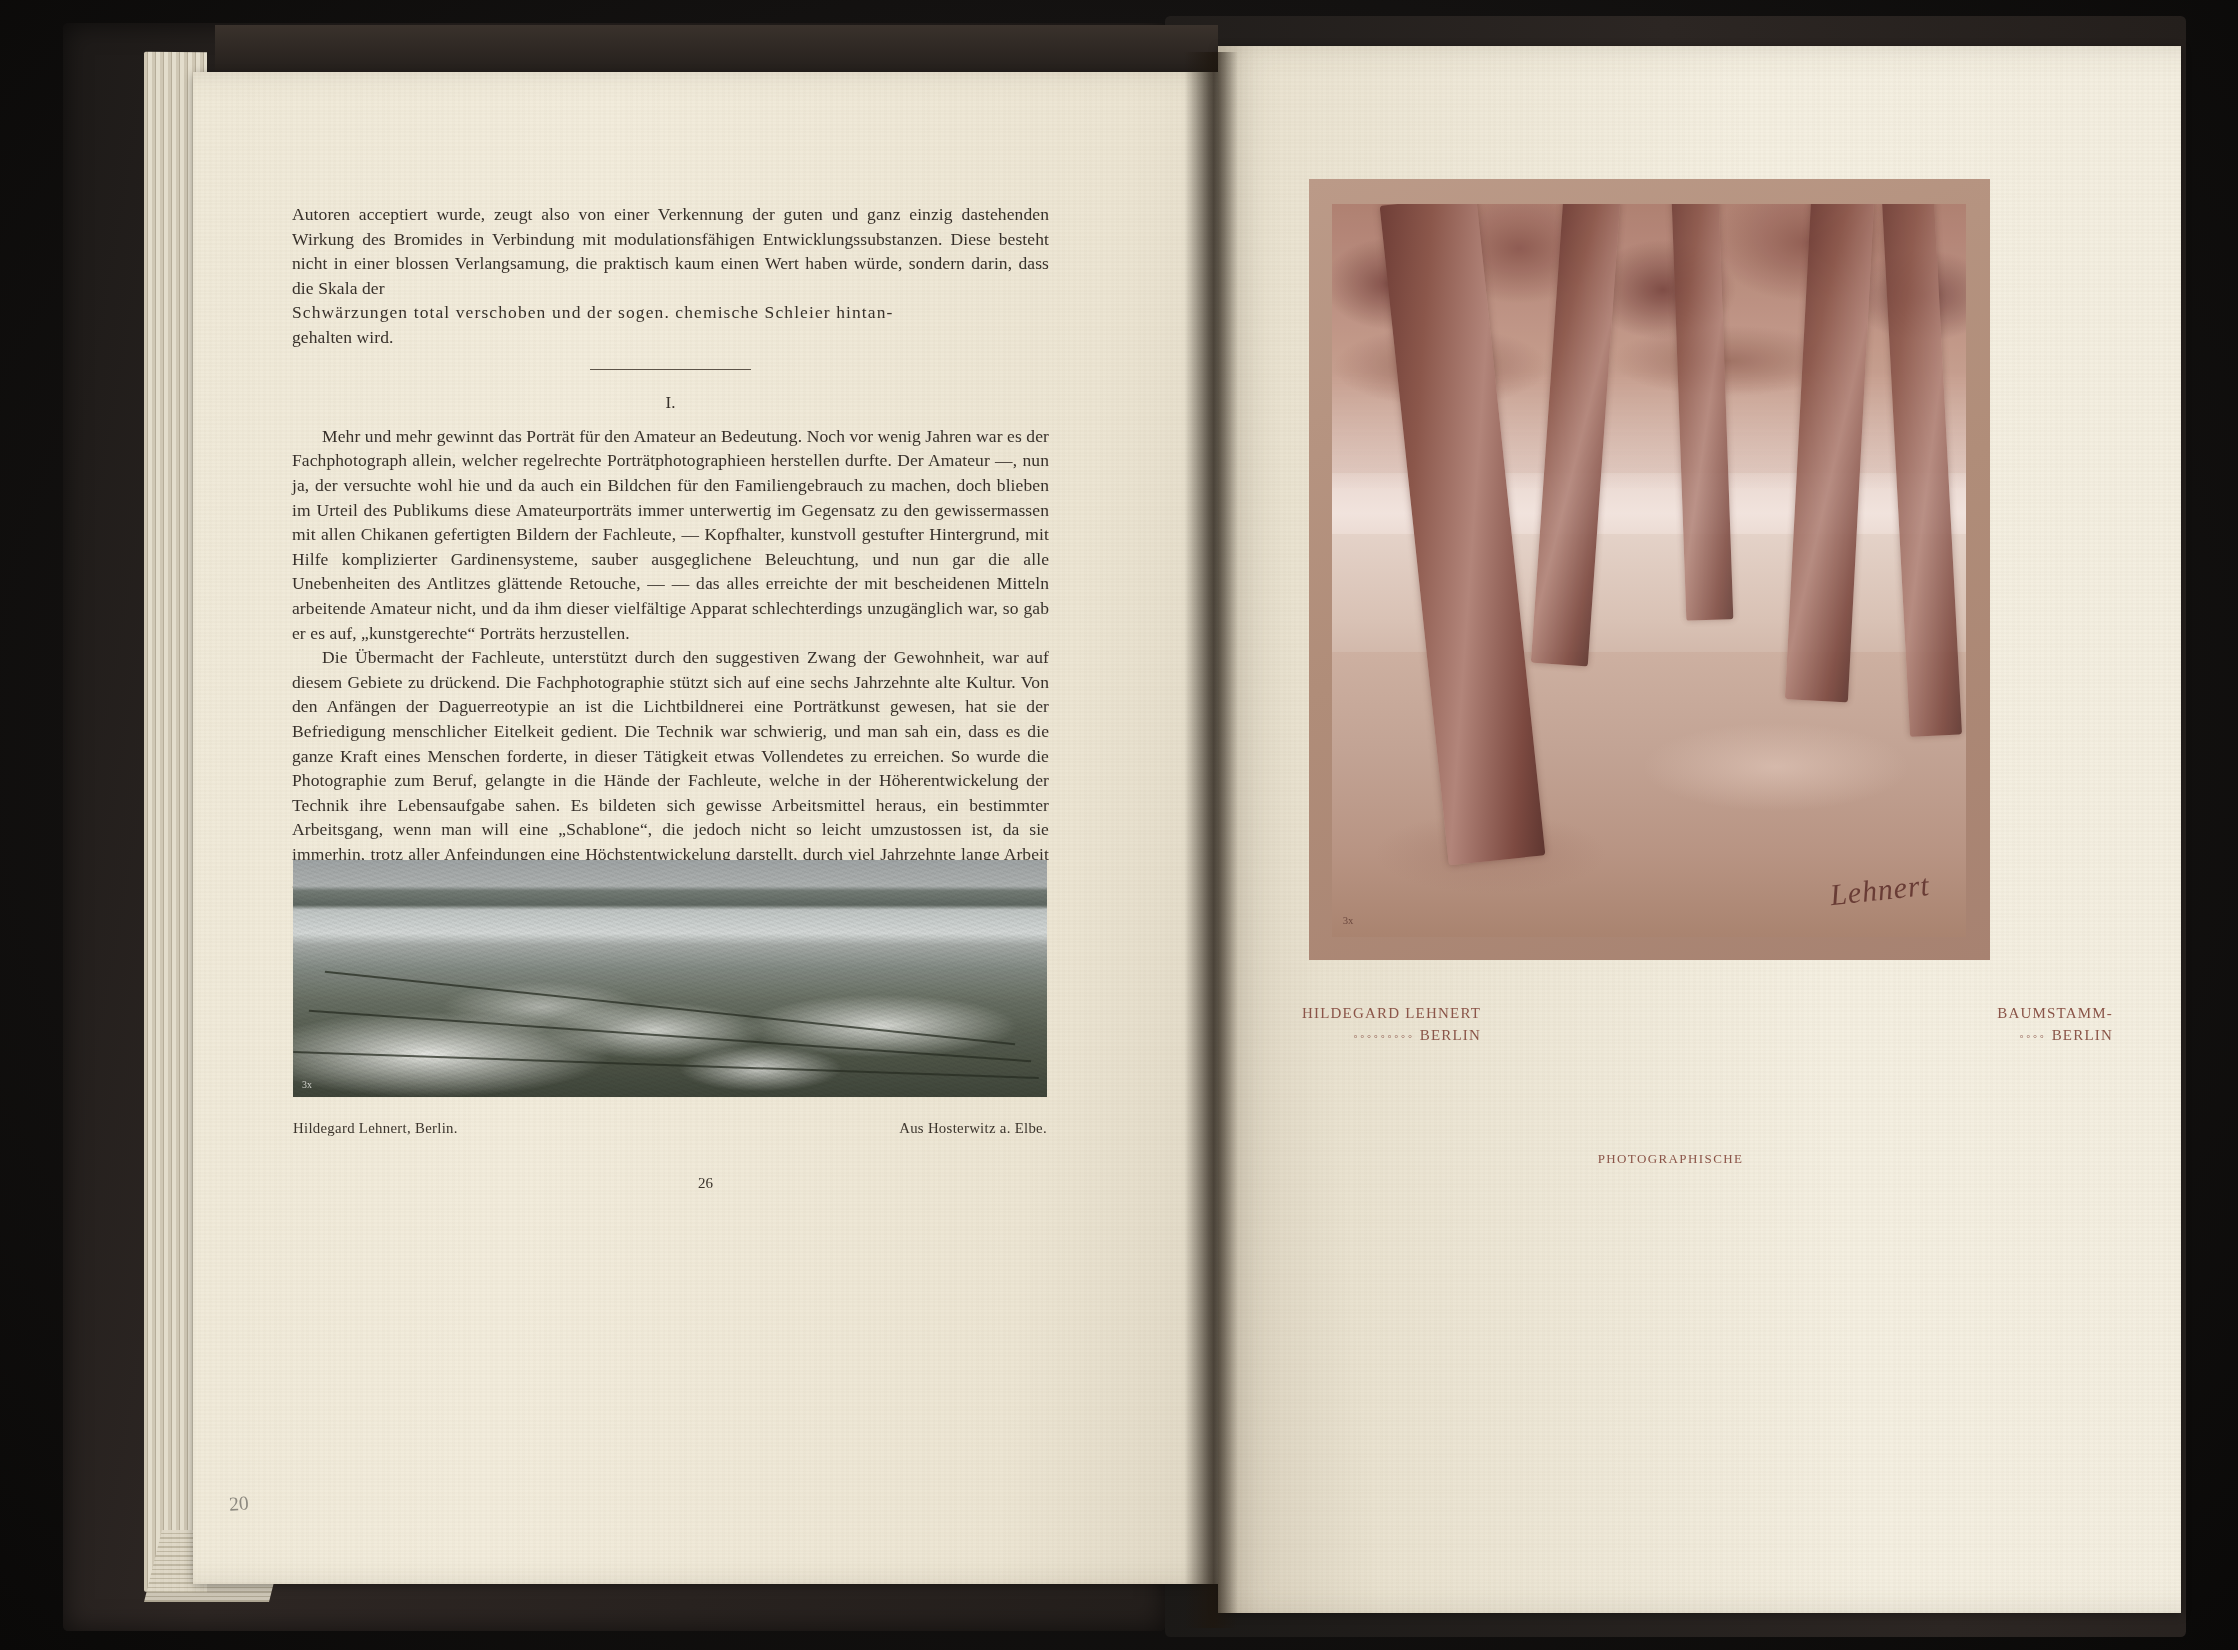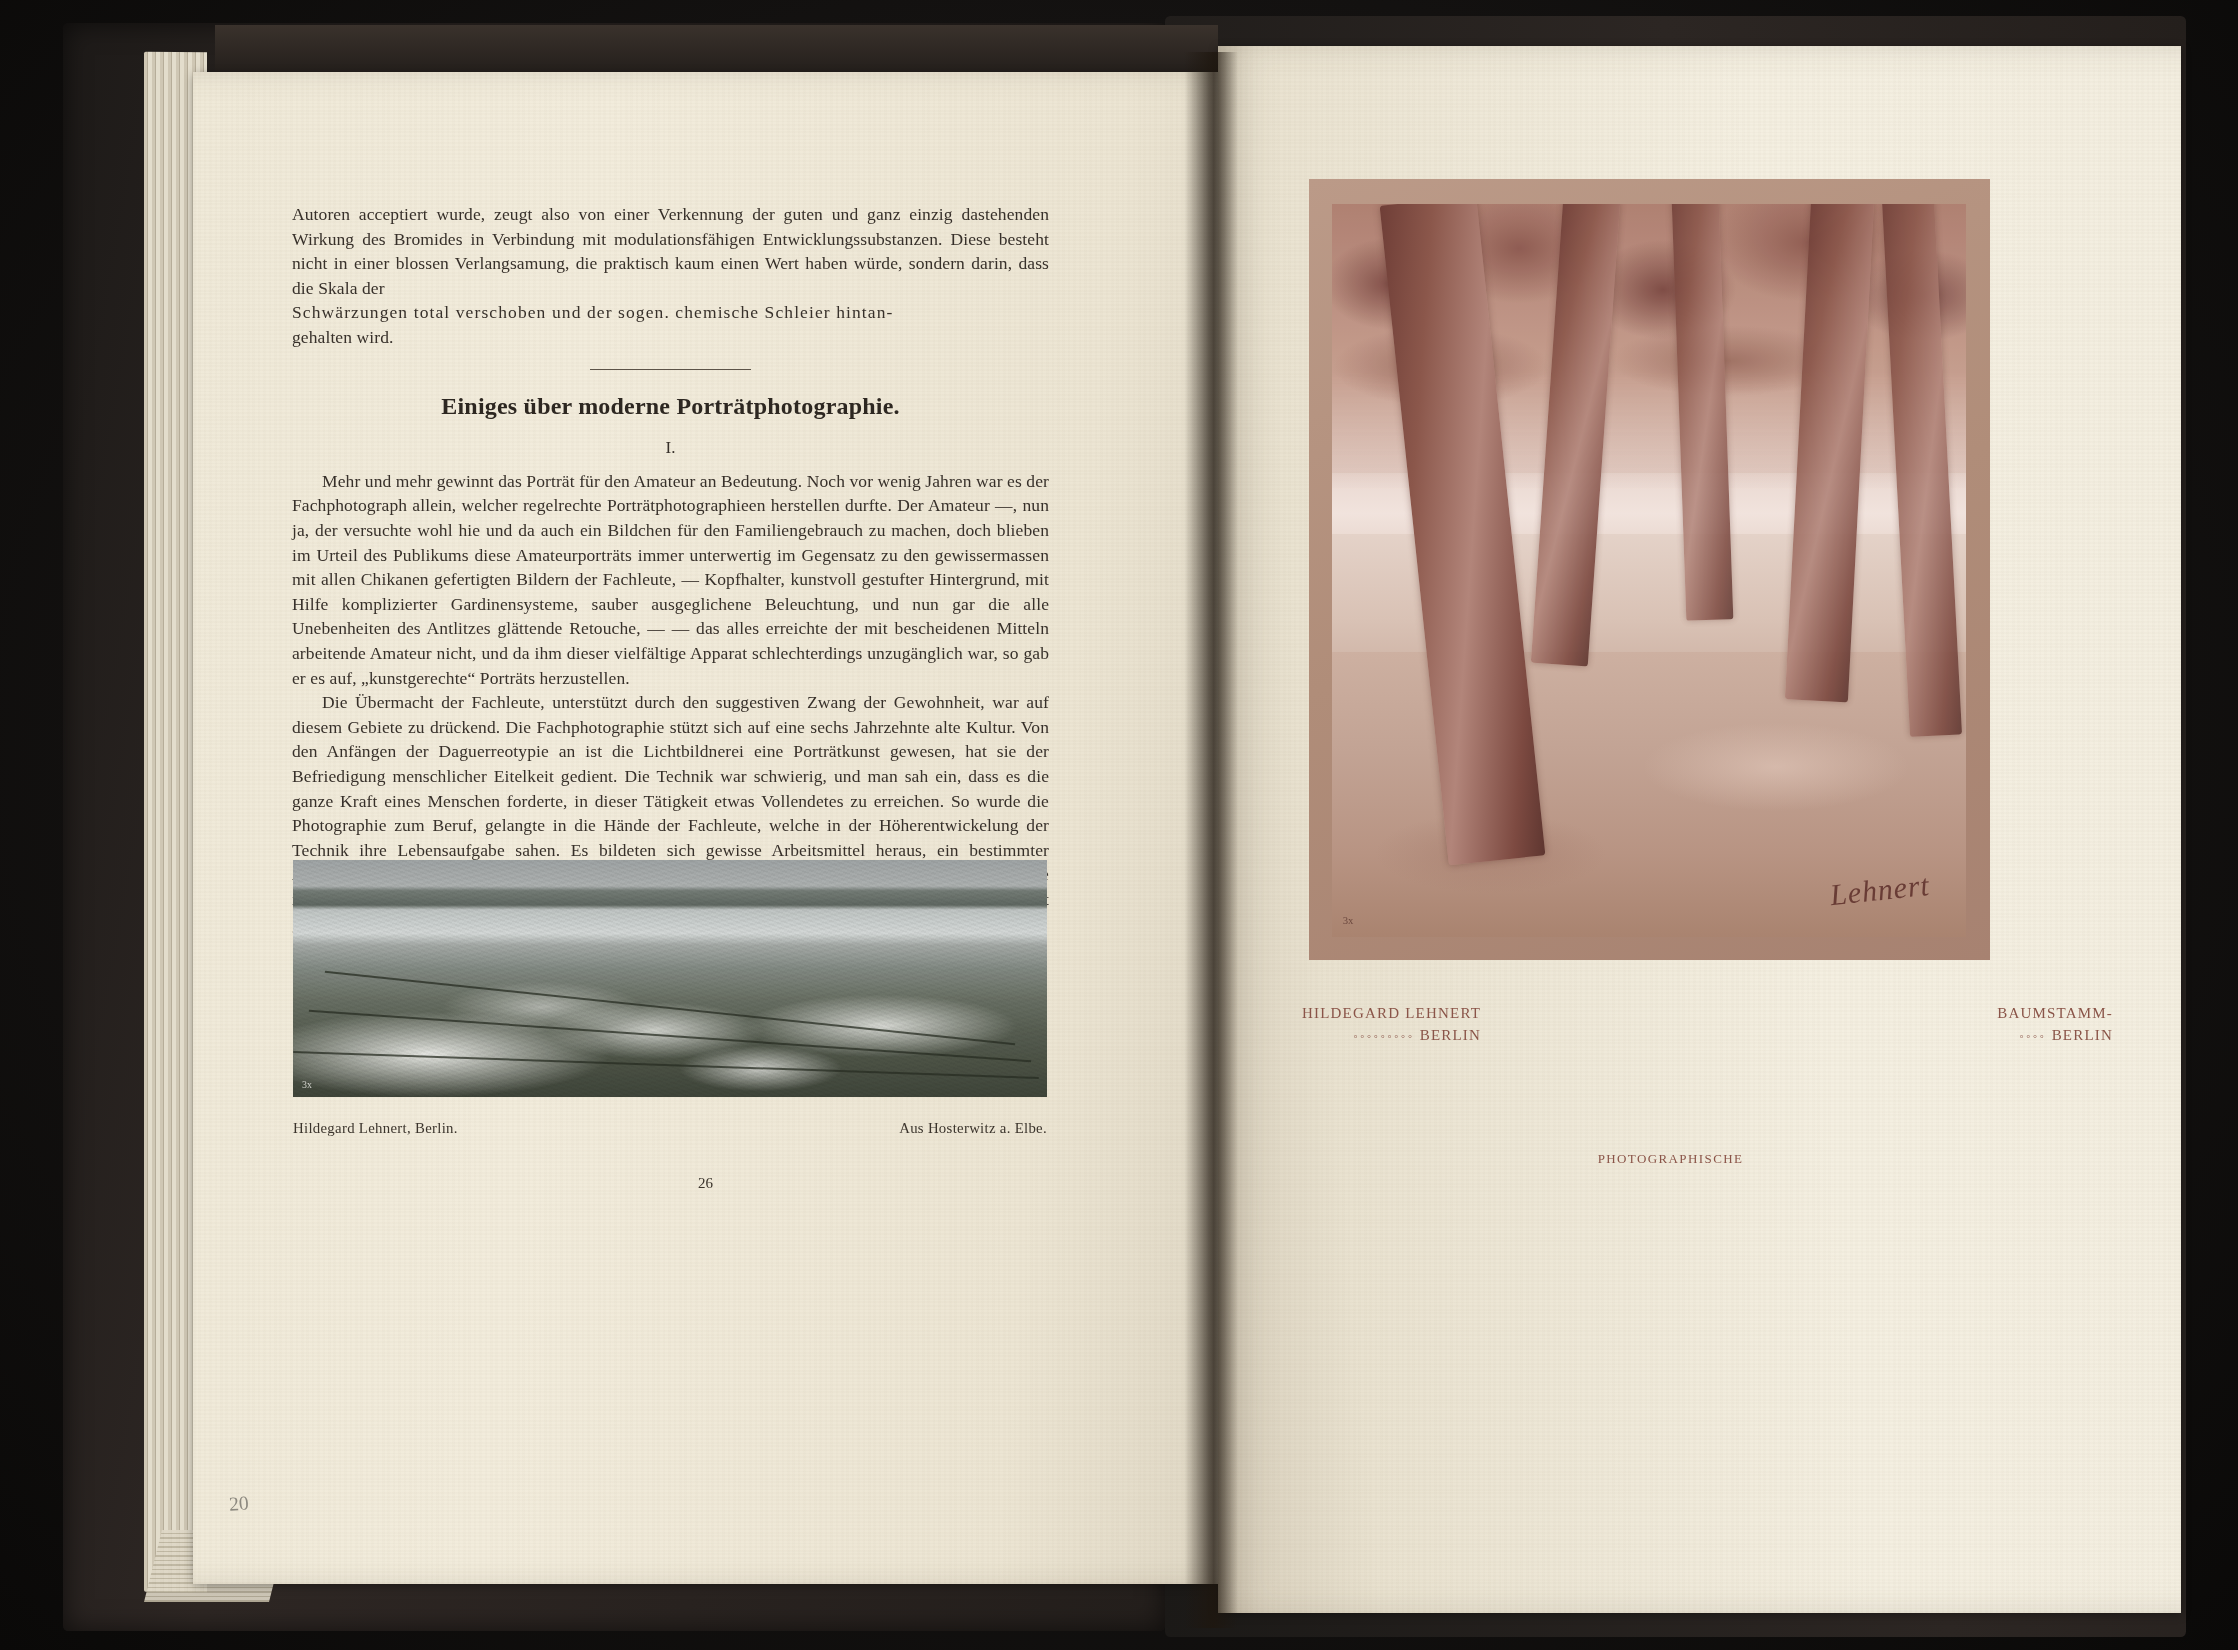--- a/index.html
+++ b/index.html
@@ -390,21 +390,20 @@
     <div id="page-left">
       <div class="paper-tex"></div>
 
       <div class="lp-content">
         <p class="para">Autoren acceptiert wurde, zeugt also von einer Verkennung der guten und ganz einzig dastehenden Wirkung des Bromides in Verbindung mit modulationsfähigen Entwicklungssubstanzen. Diese besteht nicht in einer blossen Verlangsamung, die praktisch kaum einen Wert haben würde, sondern darin, dass die Skala der</p>
         <p class="para spaced">Schwärzungen total verschoben und der sogen. chemische Schleier hintan-</p>
         <p class="para">gehalten wird.</p>
 
         <div class="rule"></div>
 
-        <h2 class="article-title">Einiges über moderne Porträtphotographie.</h2>
         <div class="section-num">I.</div>
 
         <p class="para indent">Mehr und mehr gewinnt das Porträt für den Amateur an Bedeutung. Noch vor wenig Jahren war es der Fachphotograph allein, welcher regelrechte Porträtphotographieen herstellen durfte. Der Amateur —, nun ja, der versuchte wohl hie und da auch ein Bildchen für den Familiengebrauch zu machen, doch blieben im Urteil des Publikums diese Amateurporträts immer unterwertig im Gegensatz zu den gewissermassen mit allen Chikanen gefertigten Bildern der Fachleute, — Kopfhalter, kunstvoll gestufter Hintergrund, mit Hilfe komplizierter Gardinensysteme, sauber ausgeglichene Beleuchtung, und nun gar die alle Unebenheiten des Antlitzes glättende Retouche, — — das alles erreichte der mit bescheidenen Mitteln arbeitende Amateur nicht, und da ihm dieser vielfältige Apparat schlechterdings unzugänglich war, so gab er es auf, „kunstgerechte“ Porträts herzustellen.</p>
         <p class="para indent">Die Übermacht der Fachleute, unterstützt durch den suggestiven Zwang der Gewohnheit, war auf diesem Gebiete zu drückend. Die Fachphotographie stützt sich auf eine sechs Jahrzehnte alte Kultur. Von den Anfängen der Daguerreotypie an ist die Lichtbildnerei eine Porträtkunst gewesen, hat sie der Befriedigung menschlicher Eitelkeit gedient. Die Technik war schwierig, und man sah ein, dass es die ganze Kraft eines Menschen forderte, in dieser Tätigkeit etwas Vollendetes zu erreichen. So wurde die Photographie zum Beruf, gelangte in die Hände der Fachleute, welche in der Höherentwickelung der Technik ihre Lebensaufgabe sahen. Es bildeten sich gewisse Arbeitsmittel heraus, ein bestimmter Arbeitsgang, wenn man will eine „Schablone“, die jedoch nicht so leicht umzustossen ist, da sie immerhin, trotz aller Anfeindungen eine Höchstentwickelung darstellt, durch viel Jahrzehnte lange Arbeit gefestigt ist. Man spottet heute über die landläufigen Atelier-Photo-</p>
       </div>
 
       <div id="left-photo-wrap">
         <div id="left-photo"></div>
         <div class="branch" style="left:4%; top:62%; width:92%; transform:rotate(6deg);"></div>
         <div class="branch" style="left:2%; top:74%; width:96%; transform:rotate(4deg);"></div>

